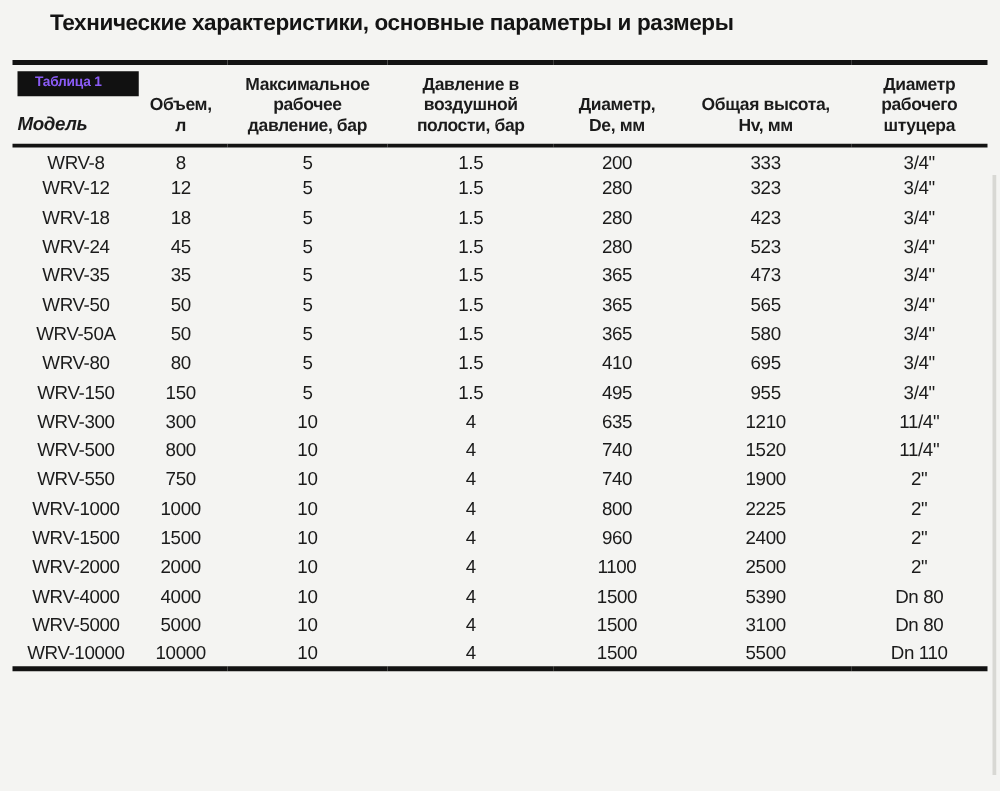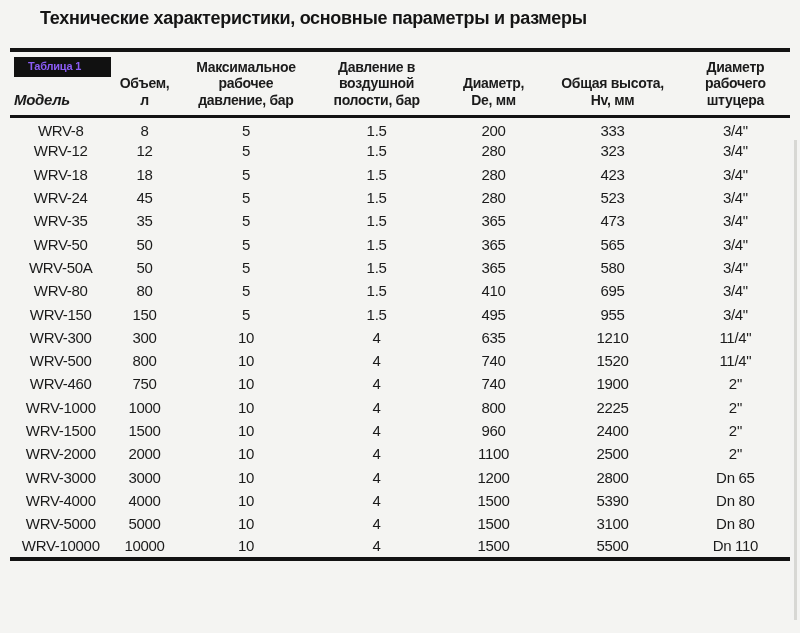--- a/index.html
+++ b/index.html
@@ -218,21 +218,21 @@
         <tr>
           <td class="model-cell">WRV-500</td>
           <td>800</td>
           <td>10</td>
           <td>4</td>
           <td>740</td>
           <td>1520</td>
           <td>11/4"</td>
         </tr>
         <tr>
-          <td class="model-cell">WRV-460</td>
+          <td class="model-cell">WRV-550</td>
           <td>750</td>
           <td>10</td>
           <td>4</td>
           <td>740</td>
           <td>1900</td>
           <td>2"</td>
         </tr>
         <tr>
           <td class="model-cell">WRV-1000</td>
           <td>1000</td>
@@ -254,29 +254,20 @@
         <tr>
           <td class="model-cell">WRV-2000</td>
           <td>2000</td>
           <td>10</td>
           <td>4</td>
           <td>1100</td>
           <td>2500</td>
           <td>2"</td>
         </tr>
         <tr>
-          <td class="model-cell">WRV-3000</td>
-          <td>3000</td>
-          <td>10</td>
-          <td>4</td>
-          <td>1200</td>
-          <td>2800</td>
-          <td>Dn 65</td>
-        </tr>
-        <tr>
           <td class="model-cell">WRV-4000</td>
           <td>4000</td>
           <td>10</td>
           <td>4</td>
           <td>1500</td>
           <td>5390</td>
           <td>Dn 80</td>
         </tr>
         <tr>
           <td class="model-cell">WRV-5000</td>

